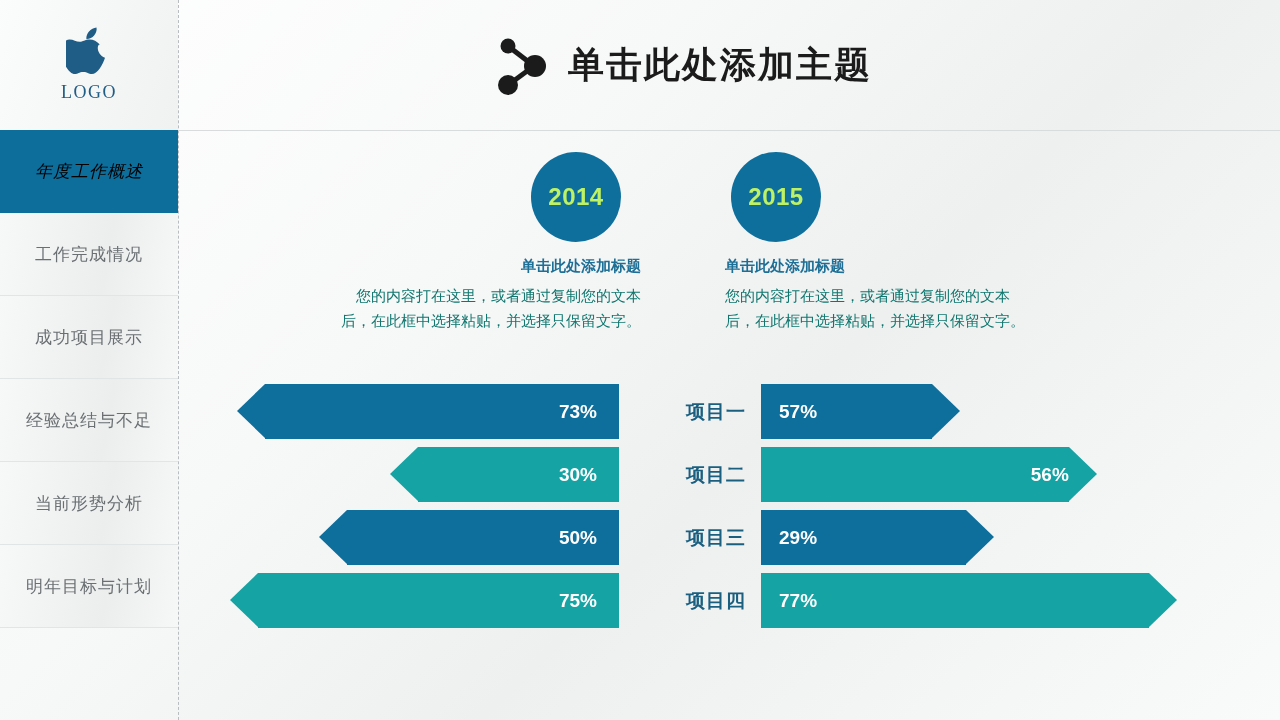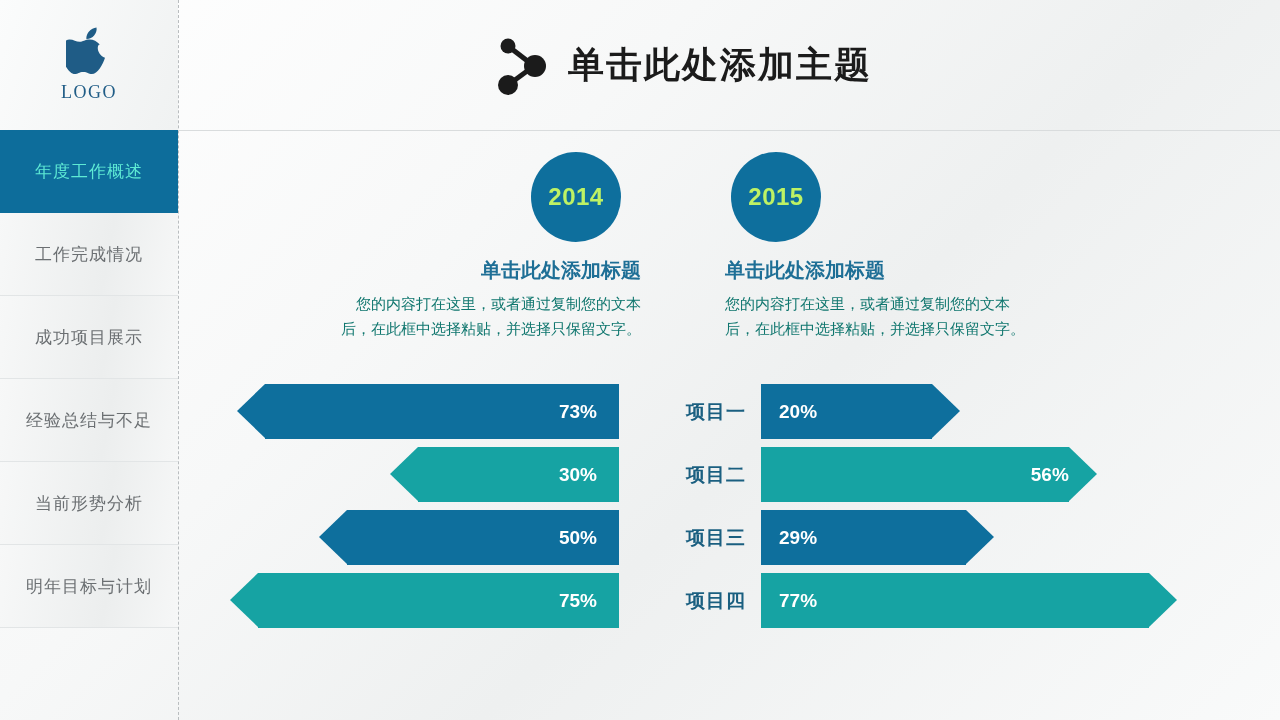--- a/index.html
+++ b/index.html
@@ -26,21 +26,21 @@
   }
   #nav{ position:absolute; left:0; top:130px; width:178px; }
   .nav-item{
     position:relative; width:178px; height:83px;
     display:flex; align-items:center; justify-content:center;
     font-size:17px; color:#6b6f72; letter-spacing:1px;
     border-bottom:1px solid #e2e5e6;
     background:linear-gradient(100deg,#f7f8f8 0%,#eceeee 60%,#f6f7f7 100%);
   }
   .nav-item.active{
-    background:#0d6d9b; color:#5eead4; border-bottom:none;
+    background:#0d6d9b; color:#000000; border-bottom:none;font-style:italic;
   }
   .nav-item.active .caret{
     position:absolute; left:50%; bottom:-13px; transform:translateX(-50%);
     width:0; height:0; border-left:13px solid transparent;
     border-right:13px solid transparent; border-top:13px solid #0d6d9b;
   }
   #sidebar-dash{
     position:absolute; left:178px; top:0; width:0; height:720px;
     border-left:1px dashed #b9bdbf;
   }
@@ -69,21 +69,21 @@
     position:absolute; width:90px; height:90px; border-radius:50%;
     background:#0e6f9d; color:#bef264; font-size:24px; font-weight:bold;
     display:flex; align-items:center; justify-content:center; letter-spacing:.5px;text-align:center;
   }
   #year-circle-0{ left:531px; top:152px; }
   #year-circle-1{ left:731px; top:152px; }
 
   
   .text-block{ position:absolute; width:300px; }
   .tb-title{
-    font-size:20px; font-weight:bold; color:#1e6f96; margin-bottom:7px;
+    font-size:15px; font-weight:bold; color:#1e6f96; margin-bottom:7px;
   }
   .tb-body{ font-size:15px; color:#0f766e; line-height:25px; }
   #text-block-0{ left:341px; top:257px; text-align:right; }
   #text-block-1{ left:725px; top:257px; text-align:left; }
 
   
   #chart{ position:absolute; left:0; top:384px; width:1280px;margin-left:36px; }
   .chart-row{ position:relative; height:63px; }
   .side{ position:absolute; top:0; height:55px; }
   .bar{
@@ -182,21 +182,21 @@
   <div class="chart-row">
     <div class="side side-left">
       <div class="bar bar-left" id="bl0" style="width: 354.15px; background: rgb(14, 111, 157);">
         <span class="head" id="bl0h" style="border-right: 28px solid rgb(14, 111, 157);"></span>
         <span>73%</span>
       </div>
     </div>
     <div class="row-label">项目一</div>
     <div class="side side-right">
       <div class="bar bar-right" id="br0" style="width: 171px; background: rgb(14, 111, 157);">
-        <span>20%</span>
+        <span>57%</span>
         <span class="head" id="br0h" style="border-left: 28px solid rgb(14, 111, 157);"></span>
       </div>
     </div>
   </div>
 
   <div class="chart-row">
     <div class="side side-left">
       <div class="bar bar-left" id="bl1" style="width: 201.5px; background: rgb(22, 163, 163);">
         <span class="head" id="bl1h" style="border-right: 28px solid rgb(22, 163, 163);"></span>
         <span>30%</span>

